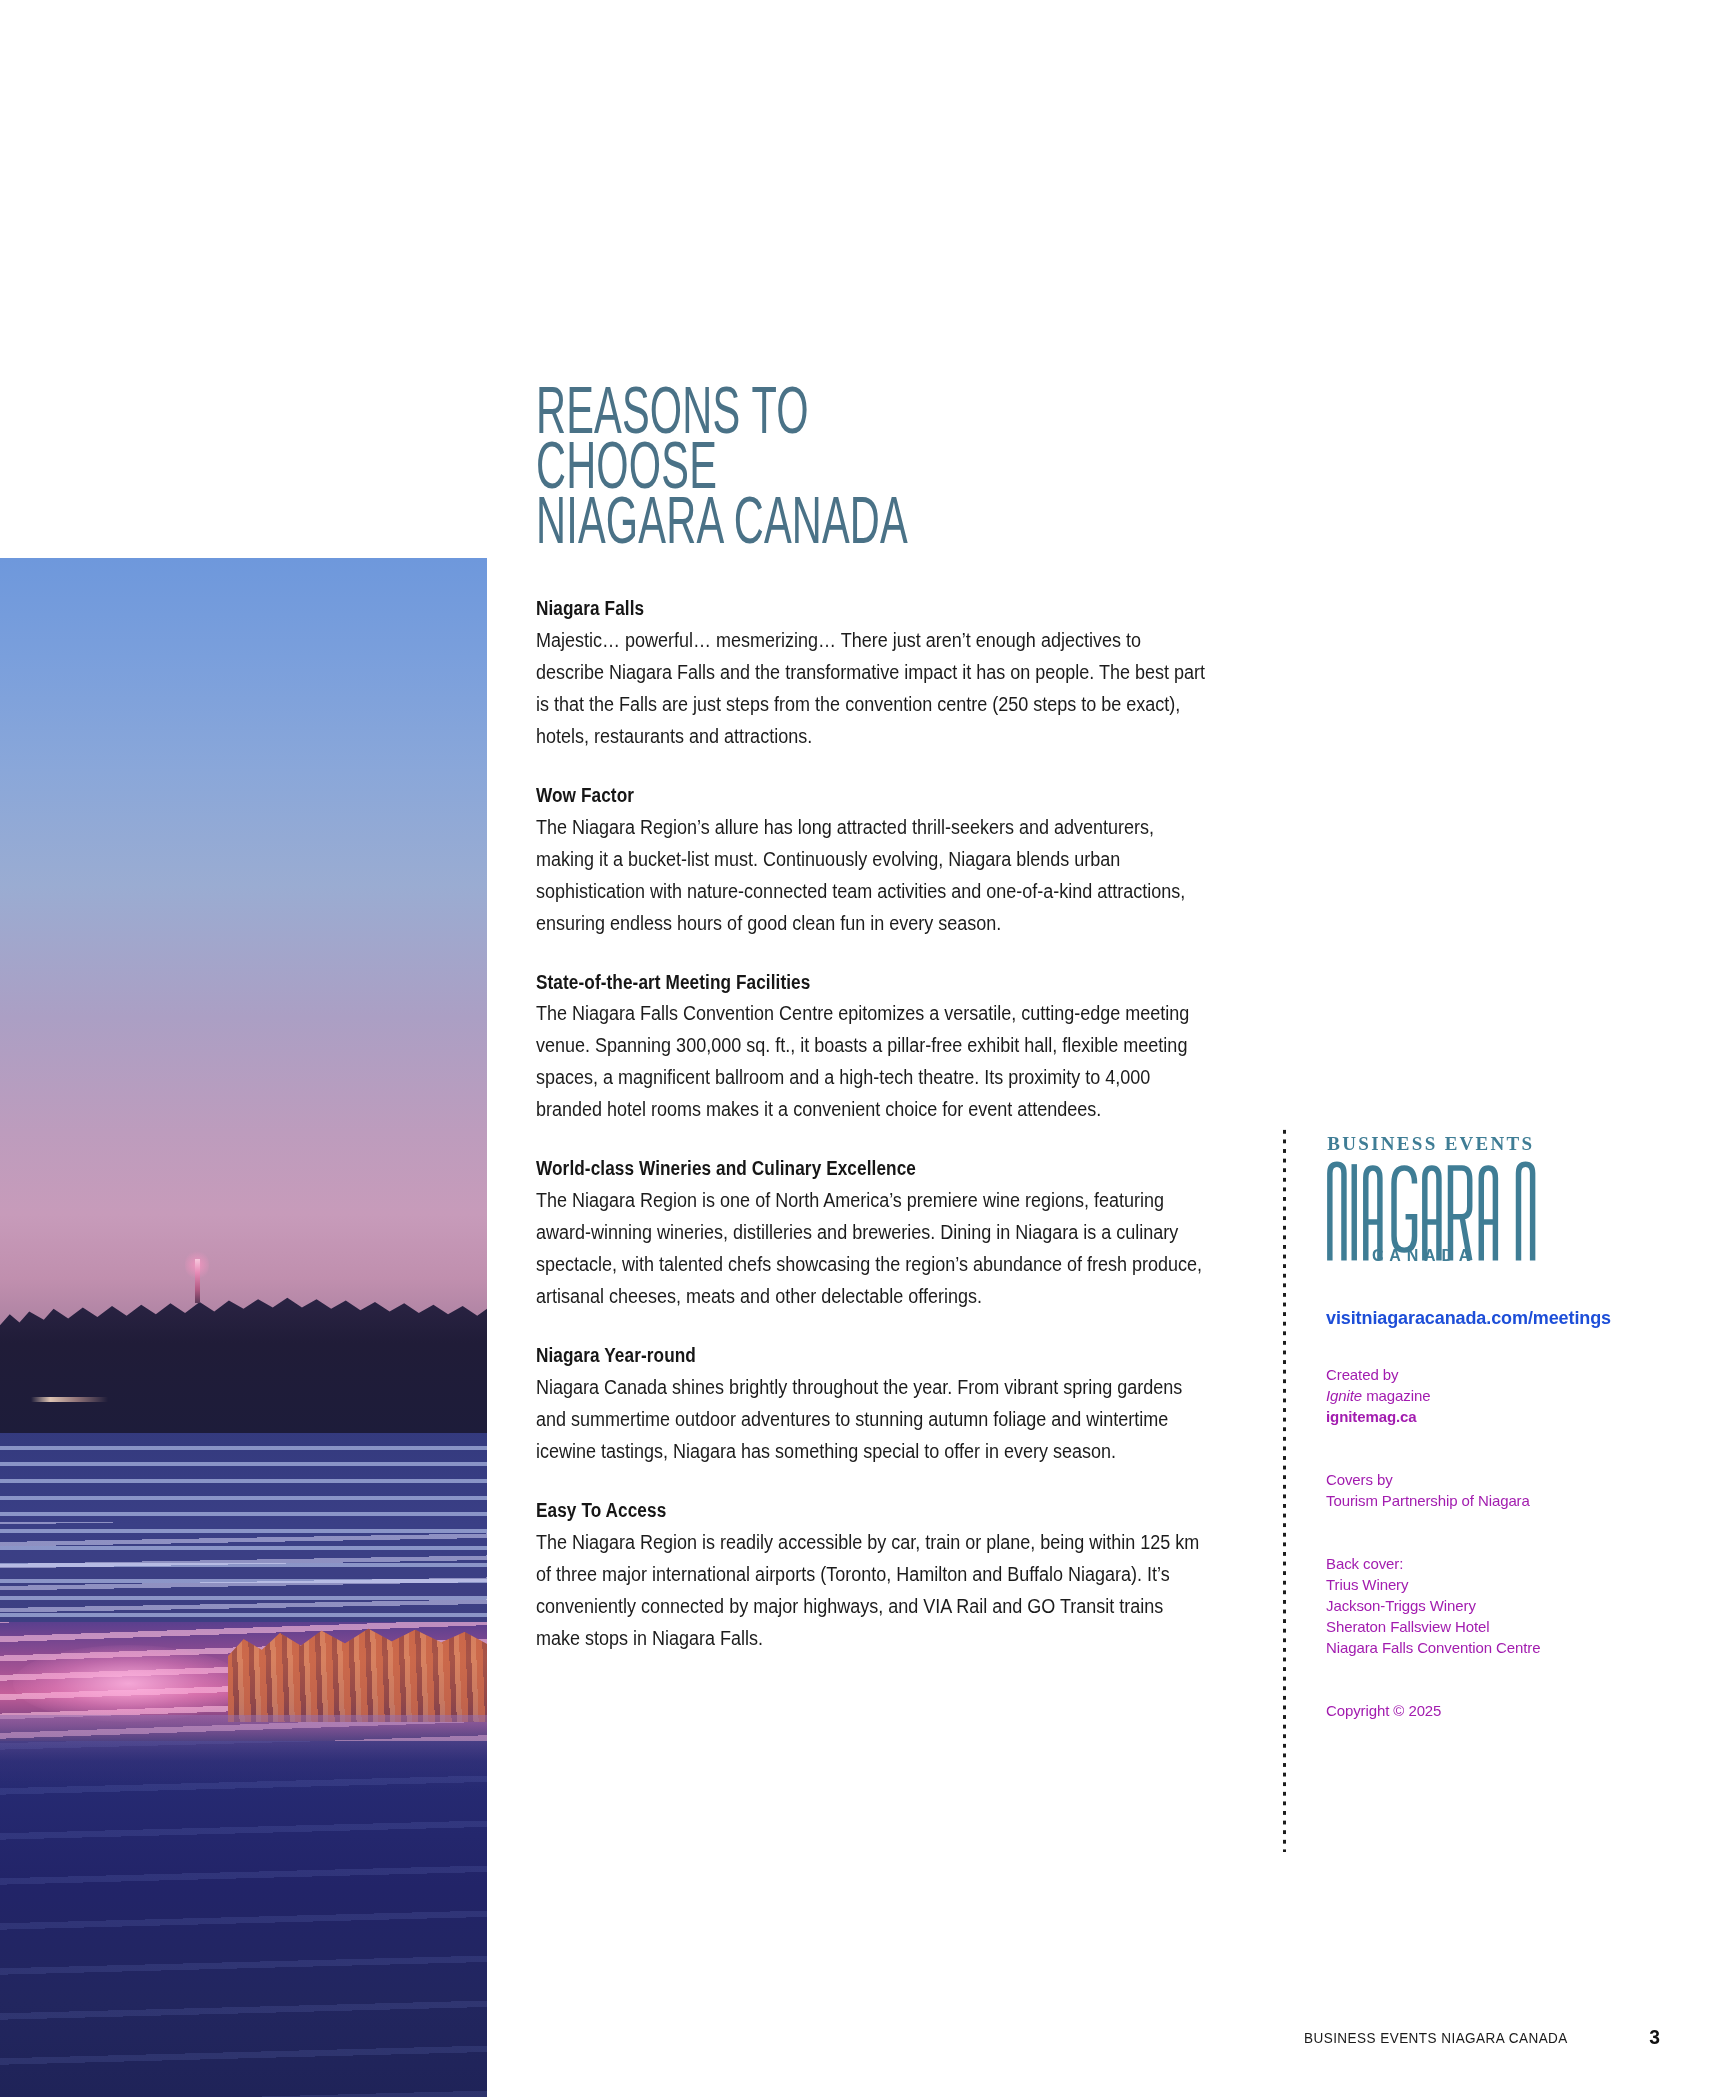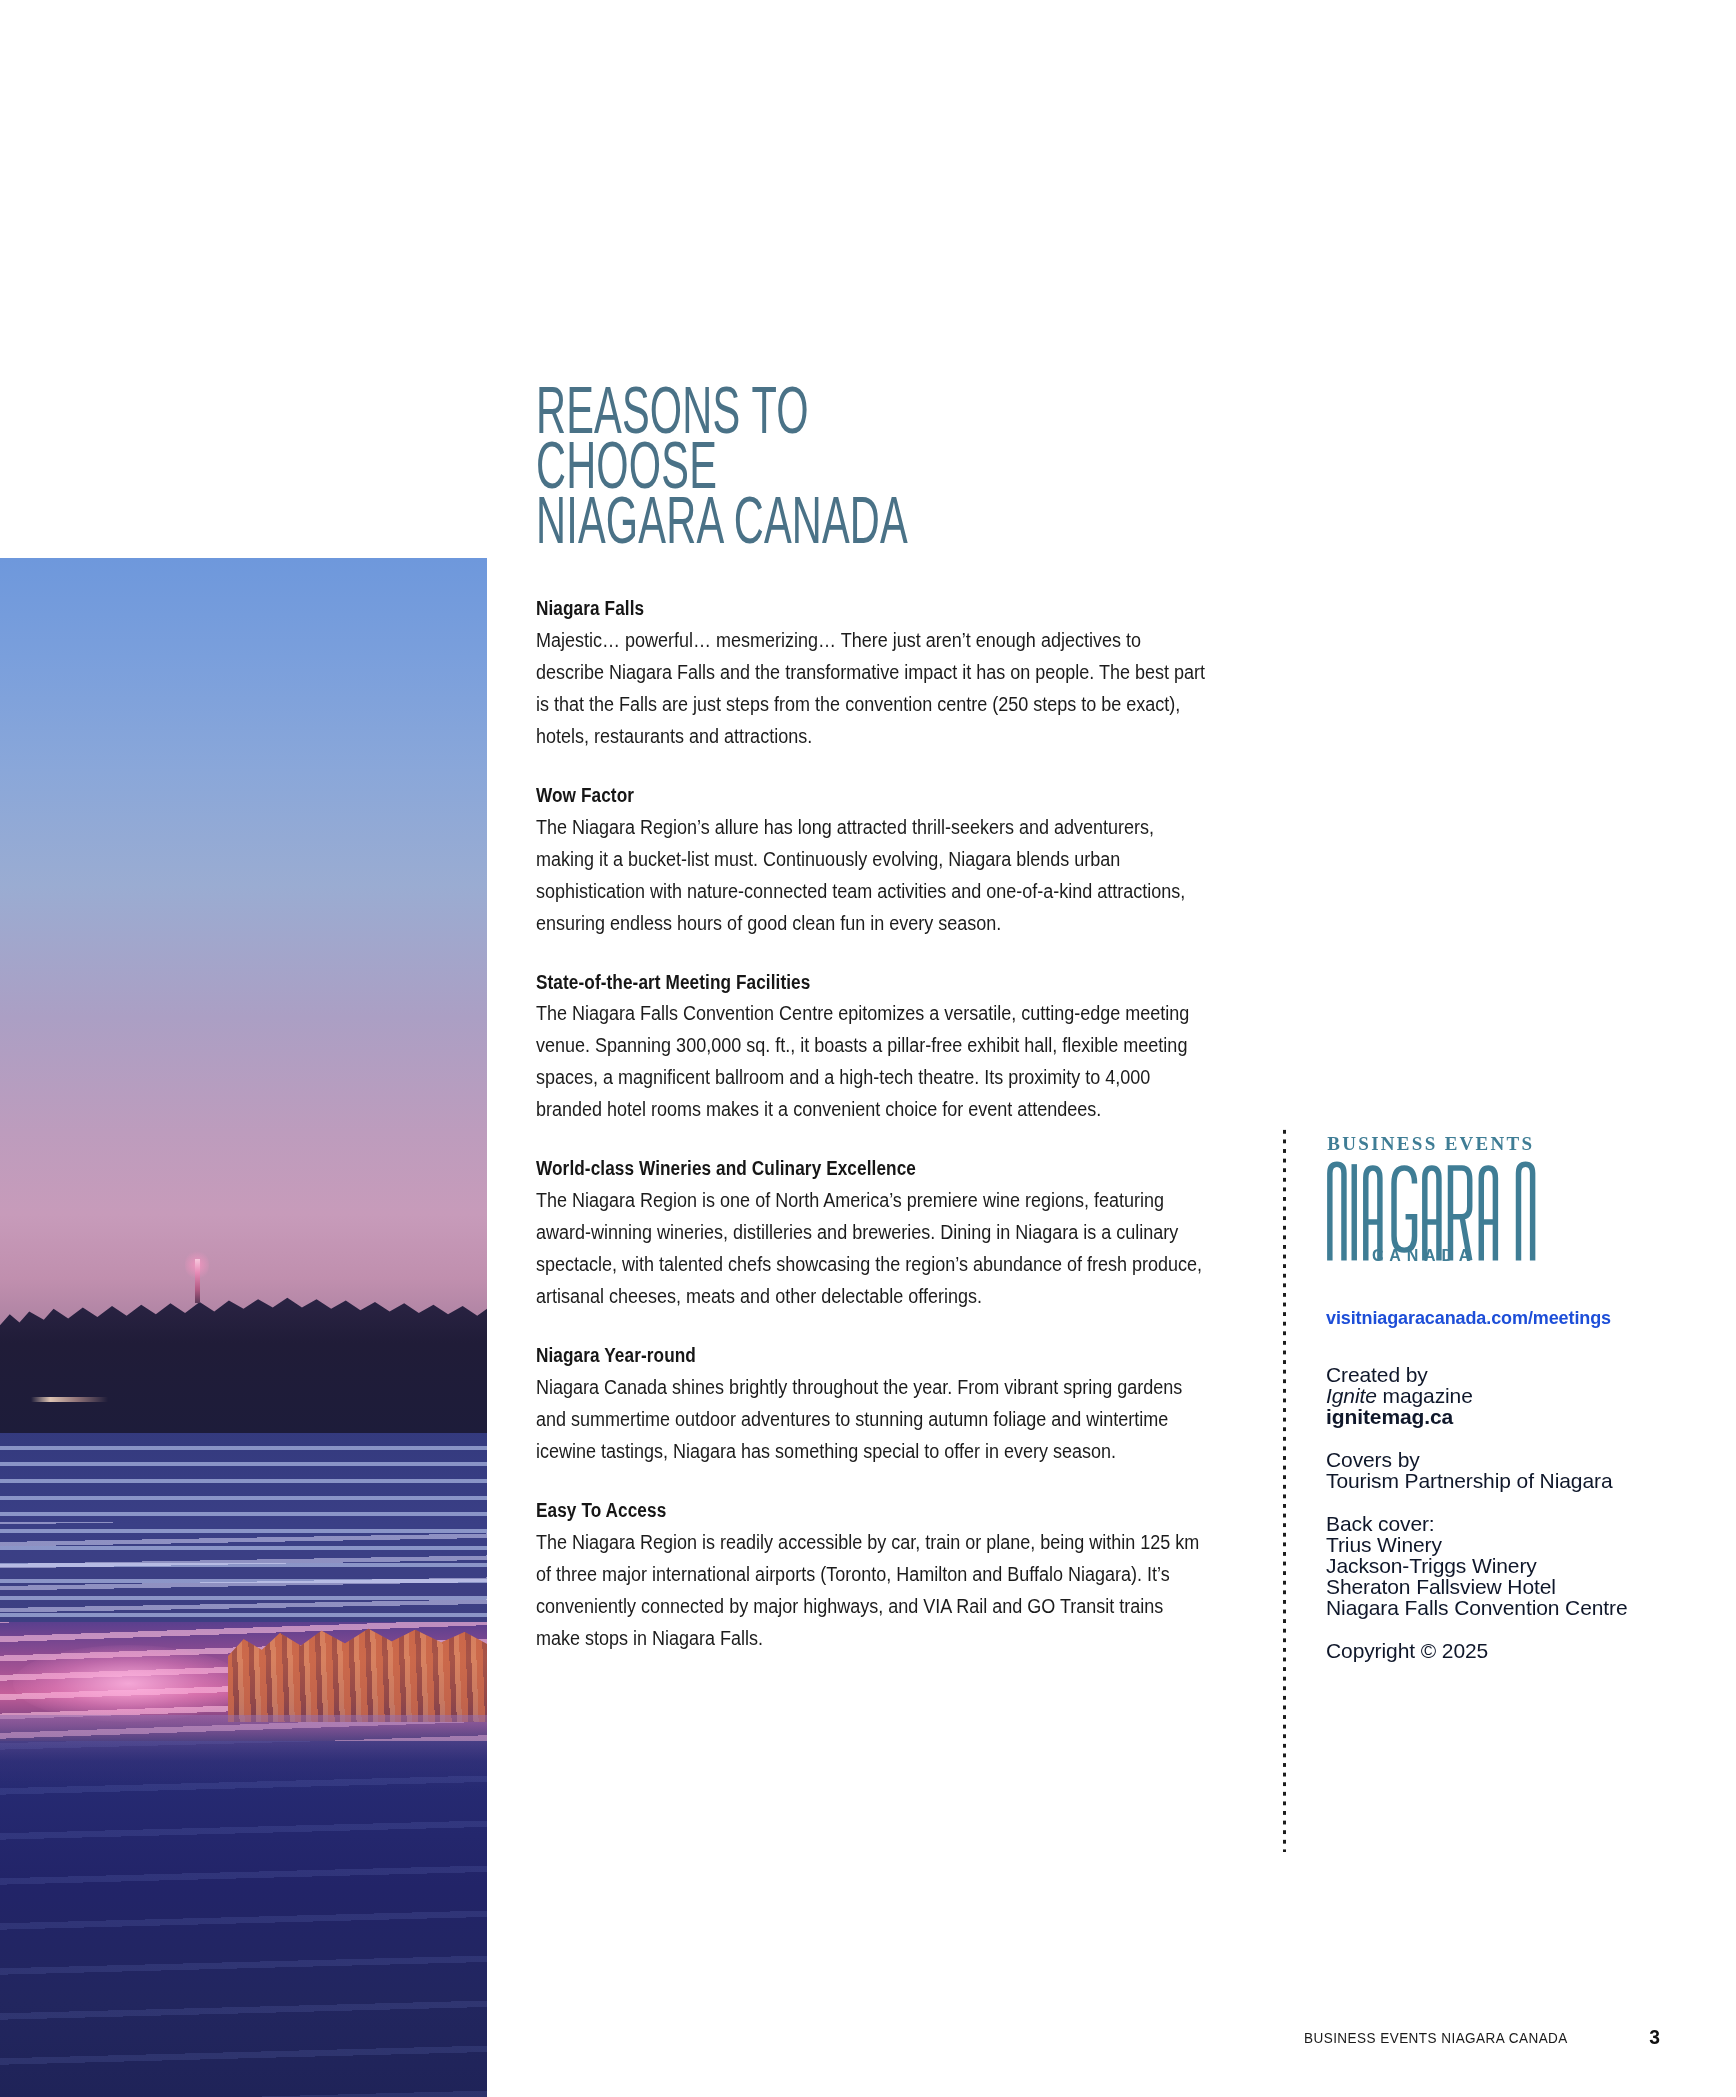--- a/index.html
+++ b/index.html
@@ -231,27 +231,27 @@
   .site-url {
     font-family: "Liberation Sans", sans-serif;
     font-size: 18px;
     font-weight: 600;
     color: #1d4ed8;
     margin-top: 37px;
     letter-spacing: -0.1px;
   }
   .credit-block {
     font-family: "Liberation Sans", sans-serif;
-    font-size: 21px;
+    font-size: 15px;
     line-height: 21px;
-    color: #0f172a;
+    color: #a21caf;
     margin-top: 35px;
     letter-spacing: -0.1px;
   }
-  .credit-block.tight { margin-top: 22px; }
+  .credit-block.tight { margin-top: 42px; }
   .credit-block .ital { font-style: italic; text-align: right; }
   .credit-block .bold { font-weight: 700; }
   .credit-line { display: block; }
 
   
   .footer {
     position: absolute;
     left: 1326px;
     top: 2027px;
     width: 334px;

